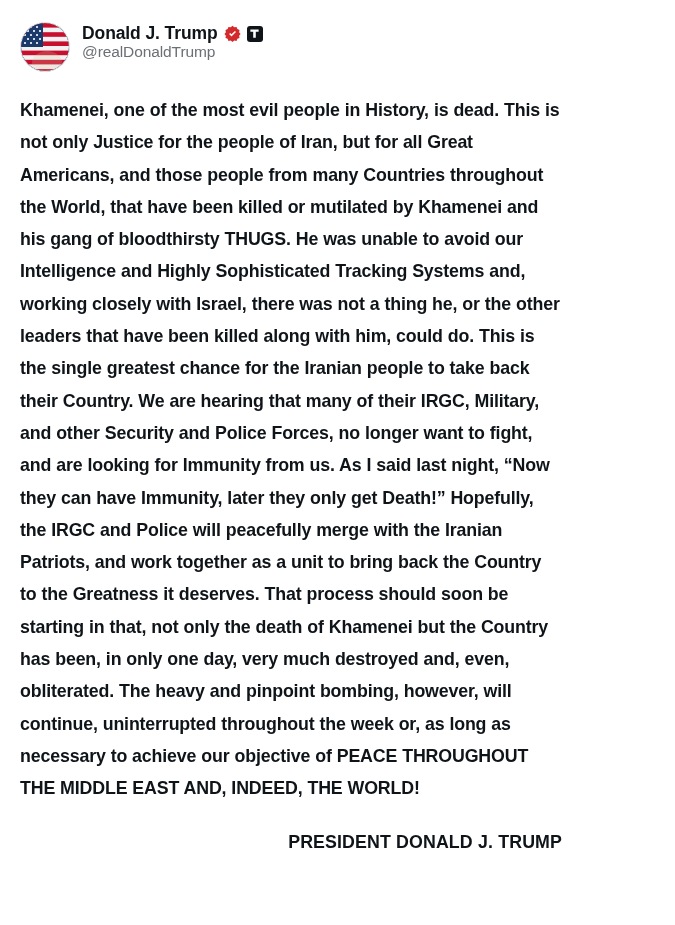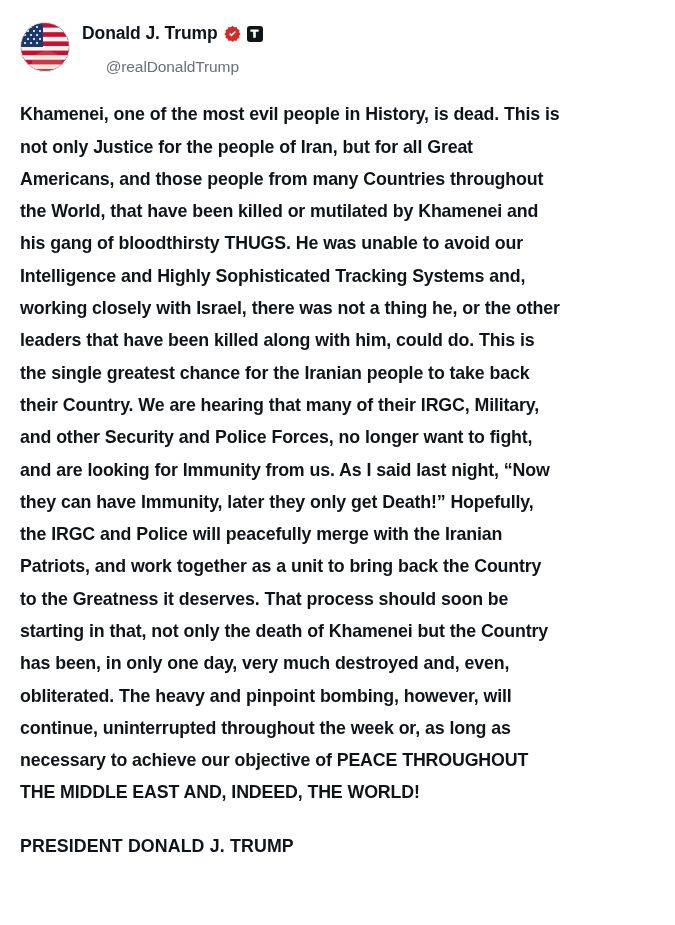--- a/index.html
+++ b/index.html
@@ -72,37 +72,37 @@
     background: #0f1419;
     border-radius: 3px;
     display: inline-flex;
     align-items: center;
     justify-content: center;
   }
   .app-badge svg { display: block; }
   .handle {
     font-size: 15.5px;
     color: #6b7075;
-    margin-top: 15px;
+    margin-top: 0;
     letter-spacing: -0.1px;
-    text-align: center;
   }
   .body-text {
     font-size: 17.8px;
     line-height: 32.3px;
     color: #0f1419;
     letter-spacing: -0.15px;
     word-spacing: 0.2px;
   }
   .body-text p {
     margin: 0 0 21px 0;
     font-weight: bold;
   }
   .body-text p:last-child {
     margin-bottom: 0;
+    text-align: right;
   }
   .sig {
     letter-spacing: 0.1px;
   }
 </style>
 </head>
 <body>
 
 <div class="post">
 

